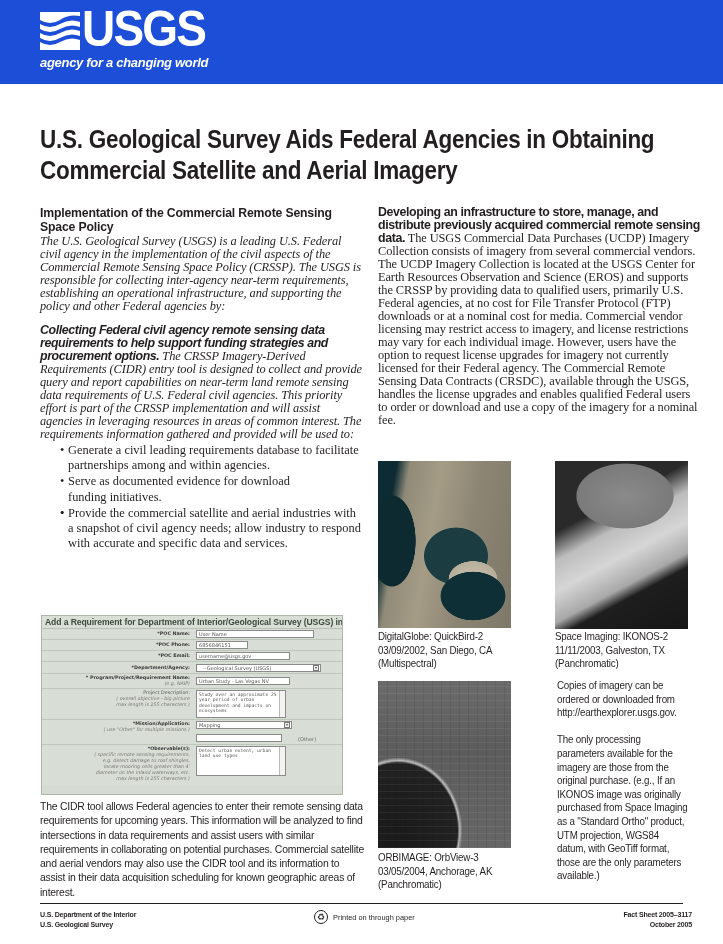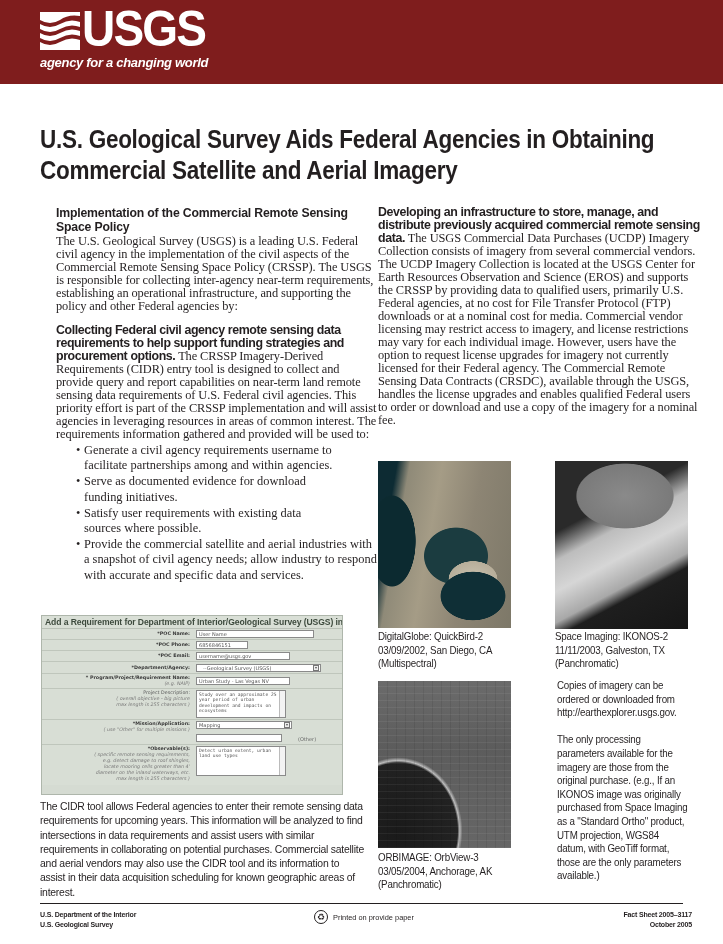--- a/index.html
+++ b/index.html
@@ -1,34 +1,34 @@
 <!DOCTYPE html>
 <html><head>
 <meta charset="utf-8">
 <style>
   * { box-sizing: border-box; margin: 0; padding: 0; }
   html, body { width: 723px; height: 944px; background: #ffffff; overflow: hidden; }
   body { position: relative; font-family: "Liberation Serif", serif; color: #231f20; }
 
-  .banner { position: absolute; left: 0; top: 0; width: 723px; height: 84px; background: #7f1d1d; }
+  .banner { position: absolute; left: 0; top: 0; width: 723px; height: 84px; background: #1d4ed8; }
   .logo { position: absolute; left: 40px; top: 10px; }
   .logo-mark { position: absolute; left: 0; top: 2px; width: 40px; height: 38px; }
   .logo-word { position: absolute; left: 42px; top: -6px; font-family: "Liberation Sans", sans-serif; font-weight: bold; font-size: 50px; color: #fff; letter-spacing: -2px; transform: scaleX(0.92); transform-origin: left top; line-height: 50px; }
   .logo-tag { position: absolute; left: 0; top: 45px; white-space: nowrap; font-family: "Liberation Sans", sans-serif; font-weight: bold; font-style: italic; font-size: 13px; color: #fff; letter-spacing: -0.3px; }
 
   .title { position: absolute; left: 40px; top: 124px; width: 650px; font-family: "Liberation Sans", sans-serif; font-weight: bold; font-size: 25px; line-height: 31px; color: #231f20; transform: scaleX(0.9); transform-origin: left top; width: 730px; letter-spacing: -0.3px; }
 
   .col { position: absolute; }
-  .col-left { left: 56px; top: 206px; width: 322px; }
+  .col-left { left: 40px; top: 206px; width: 322px; }
   .col-right { left: 378px; top: 206px; width: 322px; }
 
   .h2 { font-family: "Liberation Sans", sans-serif; font-weight: bold; font-size: 13.2px; line-height: 14px; transform: scaleX(0.93); transform-origin: left top; width: 350px; letter-spacing: -0.2px; }
   .body-text { font-size: 12.4px; line-height: 13px; letter-spacing: -0.1px; }
   .lead { font-family: "Liberation Sans", sans-serif; font-weight: bold; font-size: 12.4px; letter-spacing: -0.4px; }
-  .para { margin-top: 0; }
+  .para { margin-top: 0; font-style: italic; }
   .gap { height: 13px; }
 
   ul.bullets { list-style: none; margin-left: 20px; margin-top: 2px; }
   ul.bullets li { position: relative; padding-left: 8px; font-size: 12.4px; line-height: 15.2px; margin-bottom: 1px; }
   ul.bullets li .dot { position: absolute; left: 0; top: 0; }
 
   
   .form { position: absolute; left: 41px; top: 615px; width: 302px; height: 180px; background: #d5dbd2; border: 1px solid #aeb6ab; overflow: hidden; font-family: "DejaVu Sans", sans-serif; }
   .form-title { height: 13px; background: #d9dfd6; border-bottom: 1px solid #b9c0b6; font-family: "Liberation Sans", sans-serif; font-weight: bold; font-size: 8.6px; line-height: 13px; padding-left: 3px; color: #3d4a3d; white-space: nowrap; letter-spacing: -0.1px; }
   .frow { position: relative; border-bottom: 1px solid #bfc6bc; background: #d8ded5; }
@@ -94,23 +94,23 @@
 <h1 class="title">U.S. Geological Survey Aids Federal Agencies in Obtaining Commercial Satellite and Aerial Imagery</h1>
 
 <div class="col col-left">
   <div class="h2">Implementation of the Commercial Remote Sensing Space Policy</div>
   <p class="body-text para" style="margin-top:1px;">The U.S. Geological Survey (USGS) is a leading U.S. Federal civil agency in the implementation of the civil aspects of the Commercial Remote Sensing Space Policy (CRSSP). The USGS is responsible for collecting inter-agency near-term requirements, establishing an operational infrastructure, and supporting the policy and other Federal agencies by:</p>
   <div class="gap"></div>
   <p class="body-text para" style="margin-top:-2px;">
     <span class="lead">Collecting Federal civil agency remote sensing data requirements to help support funding strategies and procurement options.</span><span> The CRSSP Imagery-Derived Requirements (CIDR) entry tool is designed to collect and provide query and report capabilities on near-term land remote sensing data requirements of U.S. Federal civil agencies. This priority effort is part of the CRSSP implementation and will assist agencies in leveraging resources in areas of common interest. The requirements information gathered and provided will be used to:</span>
   </p>
   <ul class="bullets">
-    <li><span class="dot">•</span><span>Generate a civil agency requirements username to facilitate partnerships among and within agencies.</span></li>
+    <li><span class="dot">•</span><span>Generate a civil leading requirements database to facilitate partnerships among and within agencies.</span></li>
     <li style="padding-right:60px;"><span class="dot">•</span><span>Serve as documented evidence for download funding initiatives.</span></li>
-    <li style="padding-right:70px;"><span class="dot">•</span><span>Satisfy user requirements with existing data sources where possible.</span></li>
+    <li style="padding-right:70px;"><span class="dot">•</span></li>
     <li><span class="dot">•</span><span>Provide the commercial satellite and aerial industries with a snapshot of civil agency needs; allow industry to respond with accurate and specific data and services.</span></li>
   </ul>
 </div>
 
 <div class="form">
   <div class="form-title">Add a Requirement for Department of Interior/Geological Survey (USGS) in FY 06</div>
 
   <div class="frow" style="height:11px;">
     <div class="flabel" style="top:2px;"><b>*POC Name:</b></div>
     <div class="finput" style="width:118px;">User Name</div>
@@ -207,18 +207,18 @@
   <p style="width:140px;">The only processing parameters available for the imagery are those from the original purchase. (e.g., If an IKONOS image was originally purchased from Space Imaging as a "Standard Ortho" product, UTM projection, WGS84 datum, with GeoTiff format, those are the only parameters available.)</p>
 </div>
 
 <div class="footer-rule"></div>
 <div class="footer footer-left">
   <div>U.S. Department of the Interior</div>
   <div>U.S. Geological Survey</div>
 </div>
 <div class="footer-mid">
   <span class="recycle">♻</span>
-  <span>Printed on provide paper</span>
+  <span>Printed on through paper</span>
 </div>
 <div class="footer footer-right">
   <div>Fact Sheet 2005–3117</div>
   <div>October 2005</div>
 </div>
 
 </body></html>

